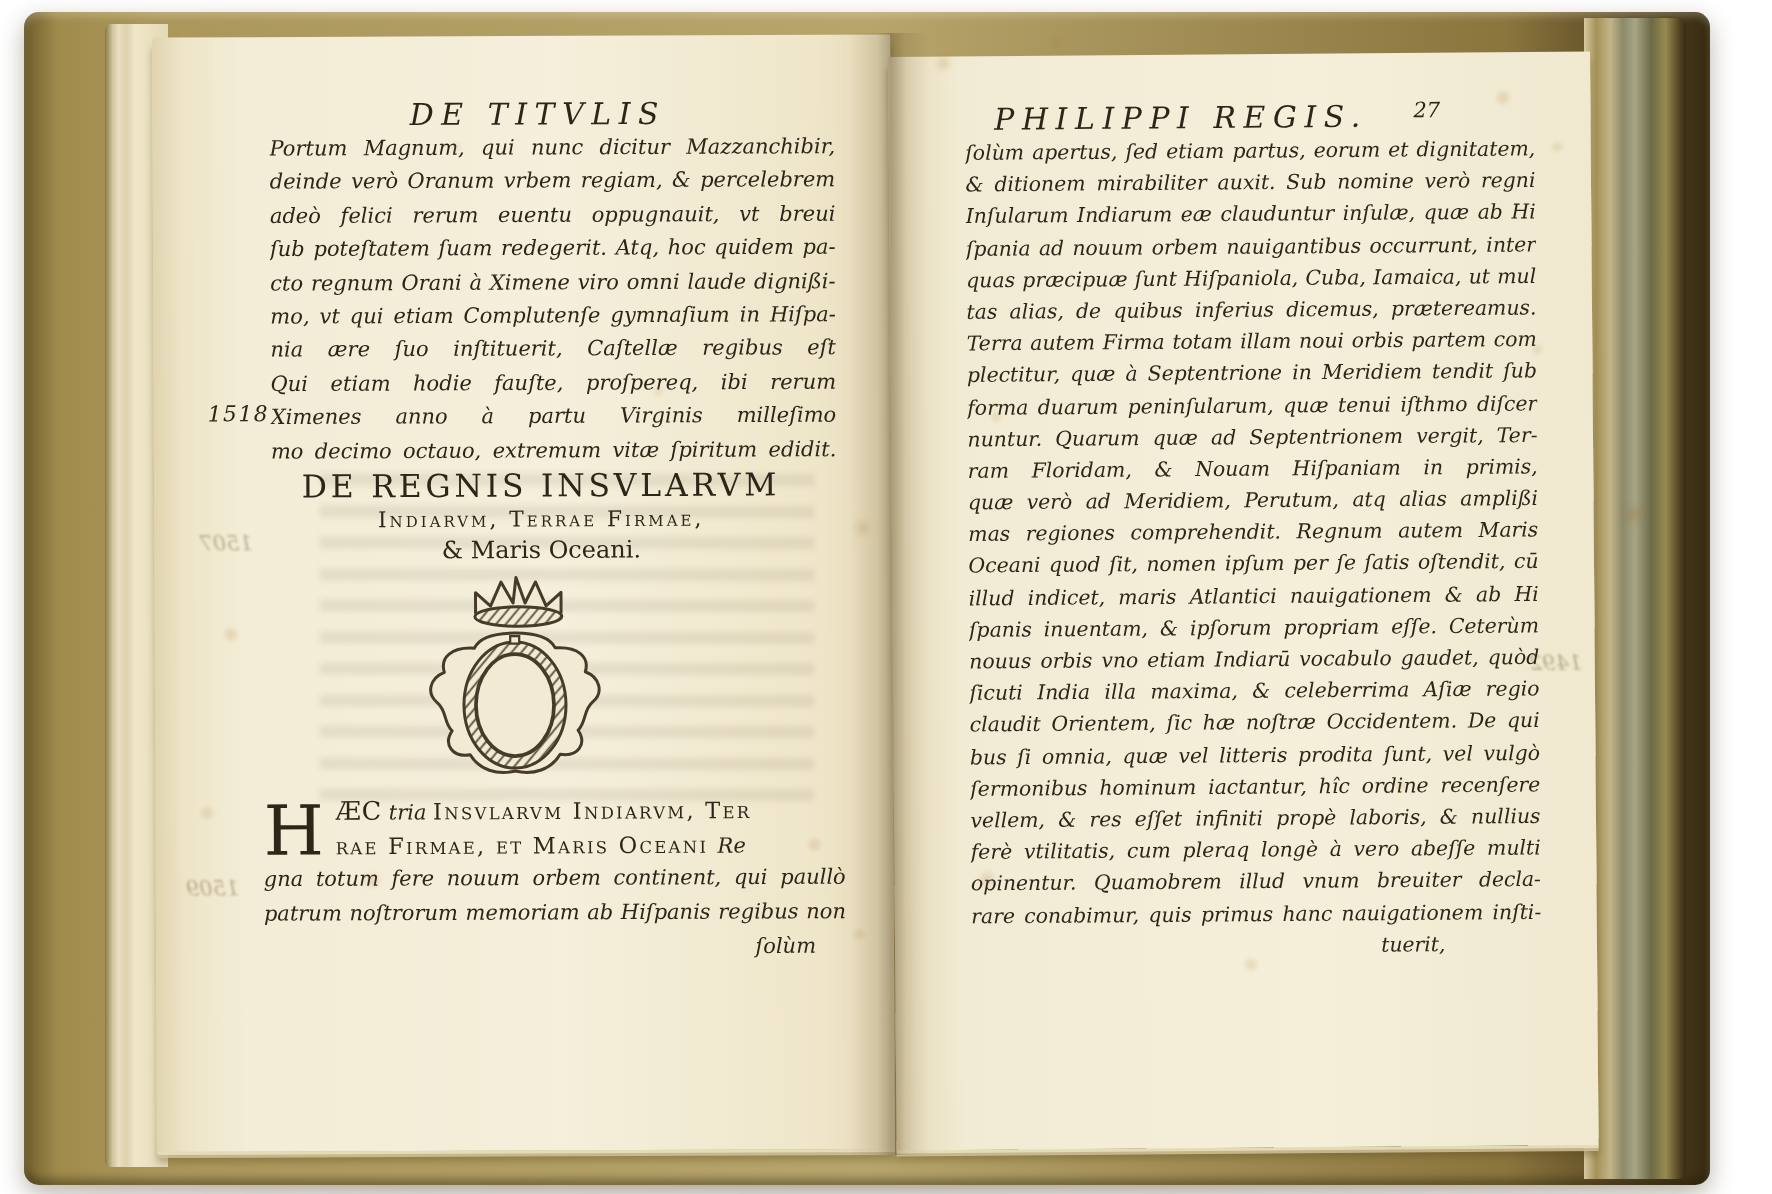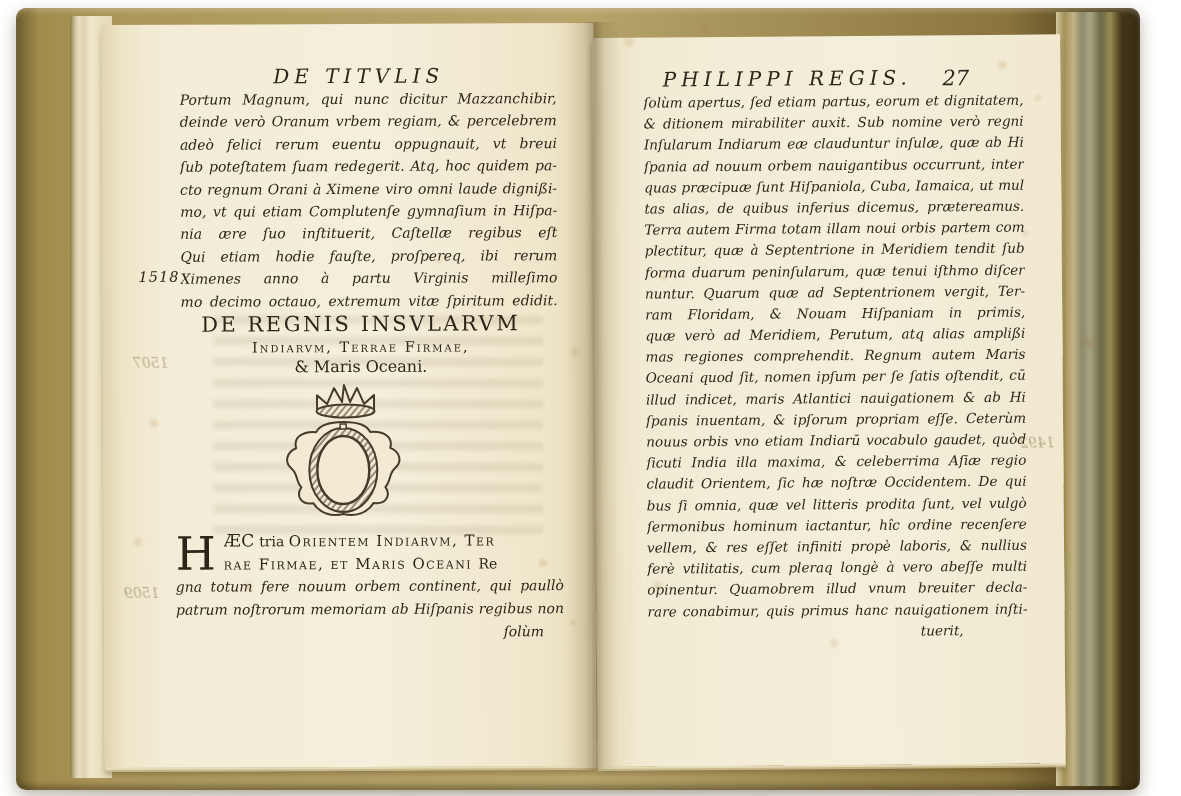--- a/index.html
+++ b/index.html
@@ -22,42 +22,42 @@
   .page-right{left:592px;top:38px;width:468px;height:729px;transform:rotate(-.45deg);transform-origin:left top;
        background:linear-gradient(90deg,#d9cca7 0%,#e9dfc0 3%,#f2ebd4 10%,#f5efda 60%,#f0e8cf 100%);
        box-shadow:0 2px 0 rgba(230,220,185,.95),0 4px 0 rgba(208,194,152,.85),0 7px 5px rgba(90,70,30,.35);}
   .gutter{position:absolute;left:566px;top:22px;width:54px;height:748px;pointer-events:none;z-index:6;
        background:linear-gradient(90deg,rgba(80,60,25,0) 0%,rgba(90,68,30,.14) 35%,rgba(70,52,22,.32) 52%,rgba(90,68,30,.12) 70%,rgba(80,60,25,0) 100%);}
   
   .rh{position:absolute;left:0;right:0;font-style:italic;text-align:center;color:#2e2519;
       font-size:20px;letter-spacing:5px;z-index:3;}
   .rh-left{top:40px;padding-left:22px;}
   .rh-right{top:30px;padding-right:78px;}
-  .pagenum{position:absolute;left:350px;top:31px;font-style:italic;font-size:21px;color:#2e2519;z-index:3;}
+  .pagenum{position:absolute;left:350px;top:31px;font-style:italic;font-size:14px;color:#2e2519;z-index:3;}
   .body-block{position:absolute;z-index:3;}
   .left-body{left:78px;top:64px;width:377px;font-size:14px;}
   .left-body .bl{height:22.4px;line-height:22.4px;}
   .right-body{left:51px;top:55px;width:380px;font-size:13.6px;}
   .right-body .bl{height:21.2px;line-height:21.2px;}
   .bl{font-style:italic;color:#2e2519;text-align:justify;text-align-last:justify;
       overflow:hidden;word-spacing:.5px;}
   .cw{text-align:right;text-align-last:right;}
   .right-body .cw{padding-right:64px;}
   .mn{position:absolute;left:36px;top:244px;font-style:italic;font-size:14.5px;letter-spacing:1px;color:#2e2519;z-index:3;}
   .hd{position:absolute;left:0;right:0;text-align:center;color:#2e2519;z-index:3;}
   .hd1{top:288px;font-size:21px;letter-spacing:2.5px;padding-left:24px;}
   .hd2{top:315px;font-size:14.5px;letter-spacing:2px;font-variant:small-caps;padding-left:24px;}
   .hd3{top:333px;font-size:16px;padding-left:24px;}
   .ornament{position:absolute;left:170px;top:358px;z-index:3;}
   .para{position:absolute;left:72px;top:505px;width:388px;color:#2e2519;z-index:3;}
   .dropcap{position:absolute;left:0;top:4px;font-size:46px;line-height:40px;color:#2e2519;}
   .p12{margin-left:48px;height:23px;line-height:23px;white-space:nowrap;overflow:hidden;}
   .big{font-size:17px;letter-spacing:.5px;}
   .sc{font-variant:small-caps;font-size:15px;letter-spacing:1.5px;}
-  .itw{font-size:14px;}
+  .itw{font-style:italic;font-size:14px;}
   .pj{height:23px;line-height:23px;font-style:italic;font-size:14px;
       text-align:justify;text-align-last:justify;overflow:hidden;}
   .pcw{height:23px;line-height:23px;font-style:italic;font-size:14px;text-align:right;padding-right:20px;}
   
   .ghost-lines{position:absolute;left:110px;top:292px;width:330px;height:225px;z-index:1;
       background:repeating-linear-gradient(180deg,rgba(115,100,72,.12) 0 8px,rgba(115,100,72,0) 8px 21px);
       filter:blur(2px);transform:rotate(.3deg);}
   .ghost-date{position:absolute;font-style:italic;color:rgba(120,100,60,.45);
       transform:scaleX(-1);filter:blur(.7px);font-size:14px;z-index:1;}
   .gd1{left:30px;top:330px;} .gd2{left:20px;top:560px;} .gd3{left:424px;top:400px;}
@@ -123,21 +123,21 @@
                C25 92 22 99 28 105 C22 114 28 123 40 121 C46 131 58 135 70 132
                C82 135 94 131 100 121 C112 123 118 114 112 105 C118 99 115 92 122 86
                C129 80 127 70 117 66 C120 56 112 49 97 50 C94 44 85 40 70 40 Z" fill="#f2ead3" stroke="#463b2a" stroke-width="2" stroke-linejoin="round"></path>
       <ellipse cx="70" cy="88" rx="34" ry="42" fill="url(#hh)" stroke="#463b2a" stroke-width="2"></ellipse>
       <ellipse cx="70" cy="88" rx="26" ry="34" fill="#f2ead3" stroke="#463b2a" stroke-width="2.5"></ellipse>
       <rect x="67" y="42" width="6" height="5" fill="#f2ead3" stroke="#463b2a" stroke-width="1.5"></rect>
     </svg>
 
     <div class="para">
       <span class="dropcap">H</span>
-      <div class="p12"><span class="big">ÆC</span><span class="itw"> tria </span><span class="sc">Orientem Indiarvm, Ter</span></div>
+      <div class="p12"><span class="big">ÆC</span><span class="itw"> tria </span><span class="sc">Insvlarvm Indiarvm, Ter</span></div>
       <div class="p12"><span class="sc">rae Firmae, et Maris Oceani </span><span class="itw">Re</span></div>
       <div class="pj">gna totum fere nouum orbem continent, qui paullò ante</div>
       <div class="pj">patrum noſtrorum memoriam ab Hiſpanis regibus non</div>
       <div class="pcw">ſolùm</div>
     </div>
   </div>
 
   <div class="page page-right">
     <div class="ghost-date gd3">1492</div>
 

